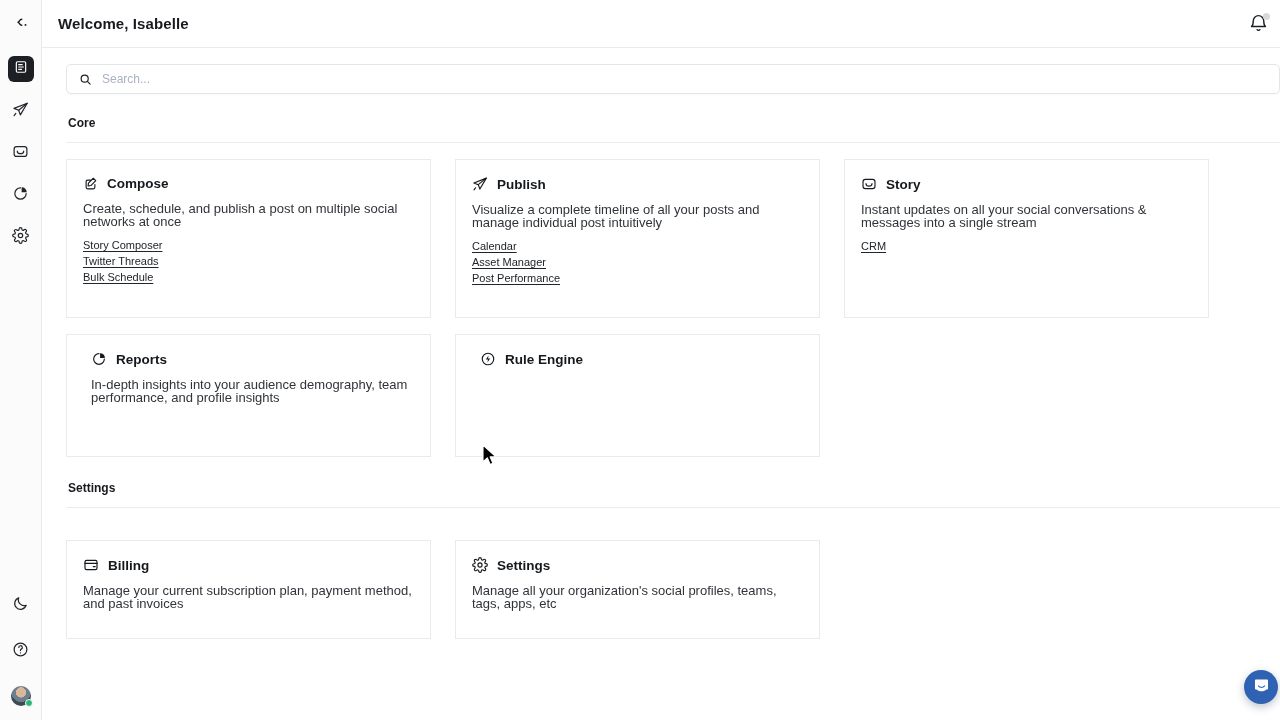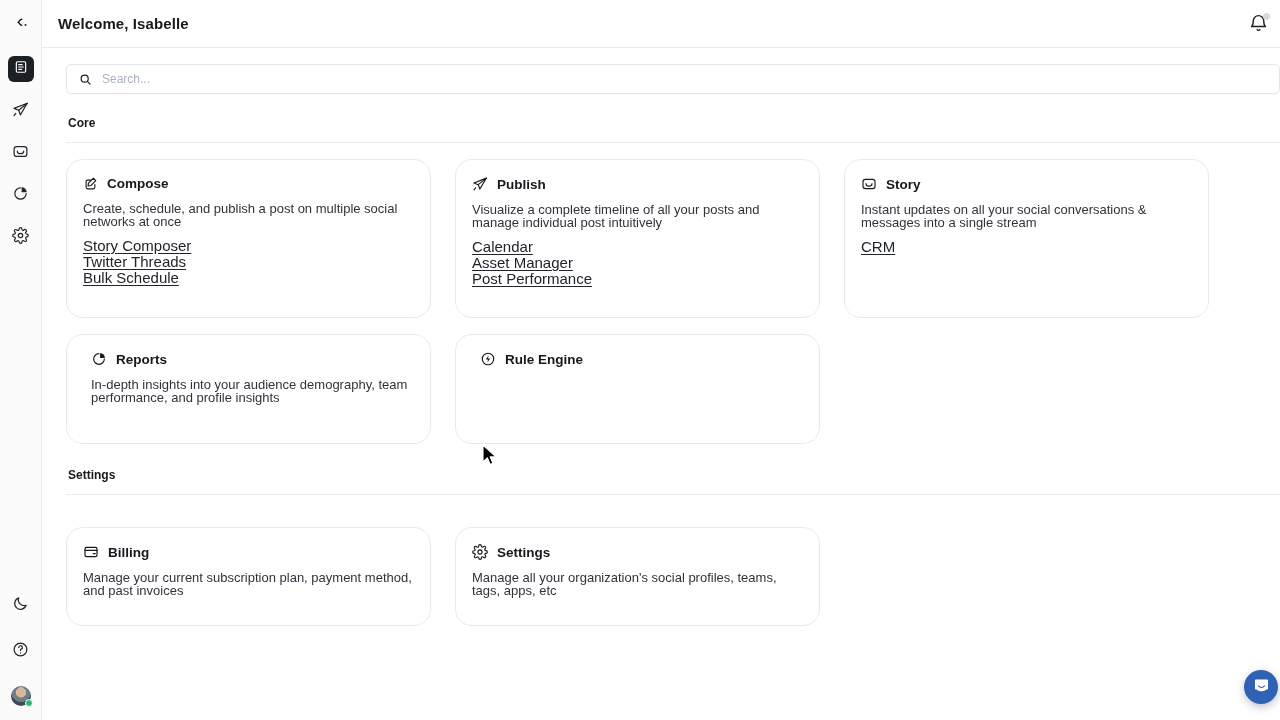--- a/index.html
+++ b/index.html
@@ -80,34 +80,34 @@
 
   .section-title {
     font-size: 12px; font-weight: 600; color: #17191c;
     margin: 0 0 12px 2px;
   }
   .section-rule { height: 1px; background: #ececee; width: 1214px; margin-bottom: 16px; }
 
   .grid { display: flex; gap: 24px; margin-bottom: 16px; }
 
   .card {
-    border: 1px solid #e8eaed; border-radius: 17px; background: #ffffff;
+    border: 1px solid #e8eaed; border-radius: 0; background: #ffffff;
     padding: 16px 16px 14px 16px; position: relative;
   }
   .card.w1 { width: 365px; }
   .card.tall { height: 159px; }
-  .card.mid { height: 110px; padding-left: 24px; }
+  .card.mid { height: 123px; padding-left: 24px; }
   .card.low { height: 99px; margin-top: 16px; }
   .card-head { display: flex; align-items: center; gap: 9px; margin-bottom: 11px; }
   .card-ico { color: #15181c; display: flex; align-items: center; }
   .card-title { font-size: 13.5px; font-weight: 600; color: #15181c; }
   .card-desc { font-size: 13px; line-height: 13px; color: #30343a; margin-bottom: 10px; }
   .card-links { display: flex; flex-direction: column; gap: 1px; }
   .card-links a {
-    font-size: 15px; line-height: 15px; color: #21252b;
+    font-size: 11px; line-height: 15px; color: #21252b;
     text-decoration: underline; text-underline-offset: 2px; cursor: pointer;
   }
   .settings-title { margin-top: 24px; }
 
   
   .cursor { position: absolute; left: 440px; top: 444px; width: 18px; height: 24px; pointer-events: none; }
 
   
   .launcher {
     position: absolute; right: 16px; bottom: 16px;

